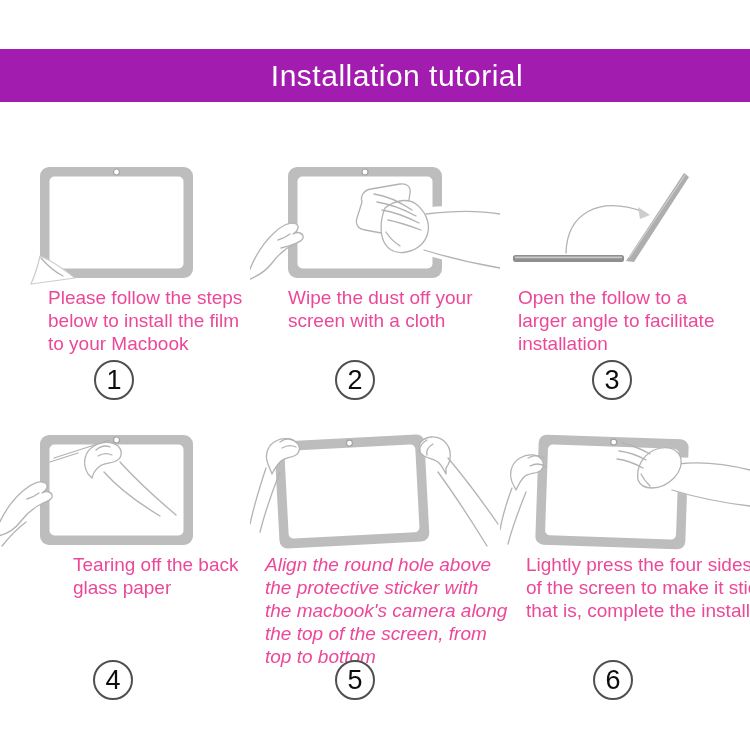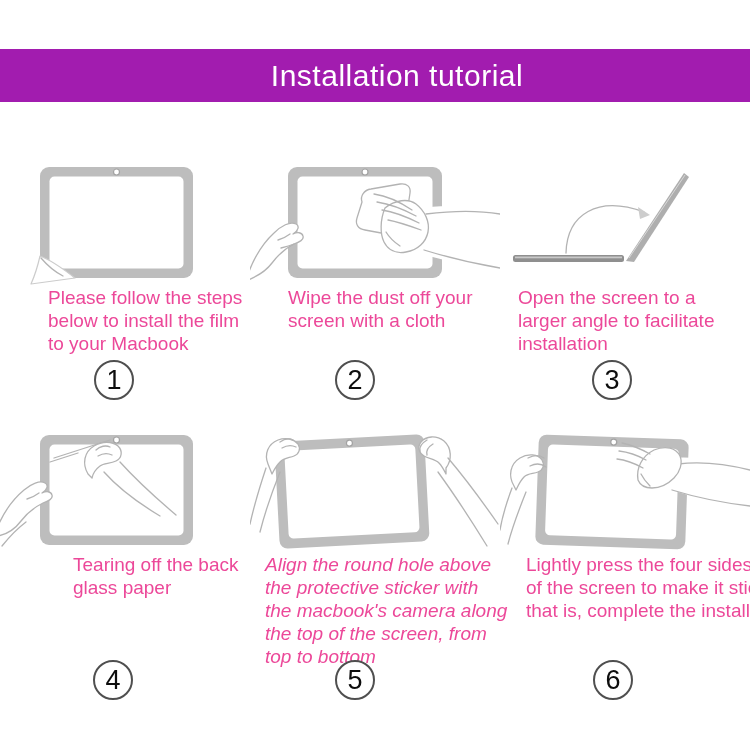--- a/index.html
+++ b/index.html
@@ -89,21 +89,21 @@
     <div class="illus">
       <svg viewBox="0 0 250 128">
         <path d="M66,91 C67,52 98,33 144,50" class="ln" stroke="#cdcdcd"></path>
         <path d="M150,53 L138,45 L140,57 Z" fill="#cdcdcd"></path>
         <rect x="13" y="93" width="111" height="7" rx="2.5" fill="#8f8f8f"></rect>
         <rect x="15" y="94.5" width="107" height="1.8" fill="#c9c9c9"></rect>
         <path d="M126,99 L184,11 L189,15 L134,100 Z" fill="#aeaeae"></path>
         <path d="M129,96 L185,13" stroke="#d8d8d8" stroke-width="1" fill="none"></path>
       </svg>
     </div>
-    <div class="caption cap3">Open the screen to a
+    <div class="caption cap3">Open the follow to a
 larger angle to facilitate
 installation</div>
     <div class="badge b3">
       <span>3</span>
     </div>
   </div>
 
   <div class="cell r2 c1">
     <div class="illus">
       <svg viewBox="0 0 250 128">

